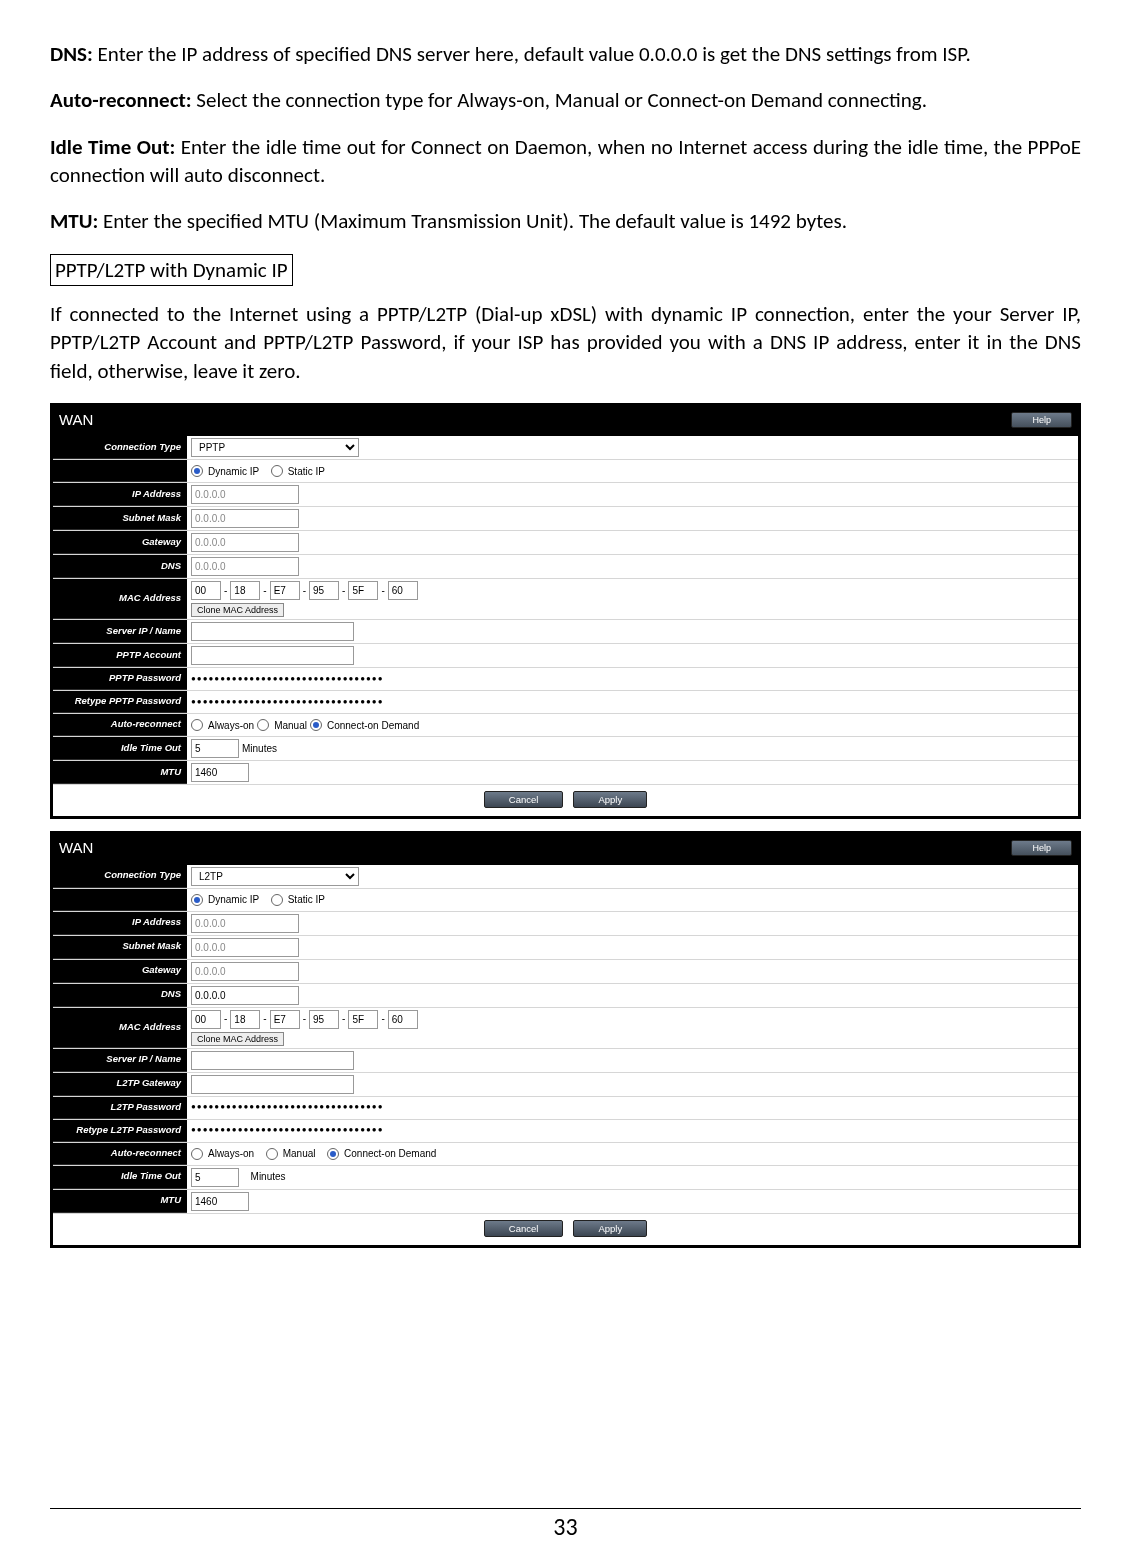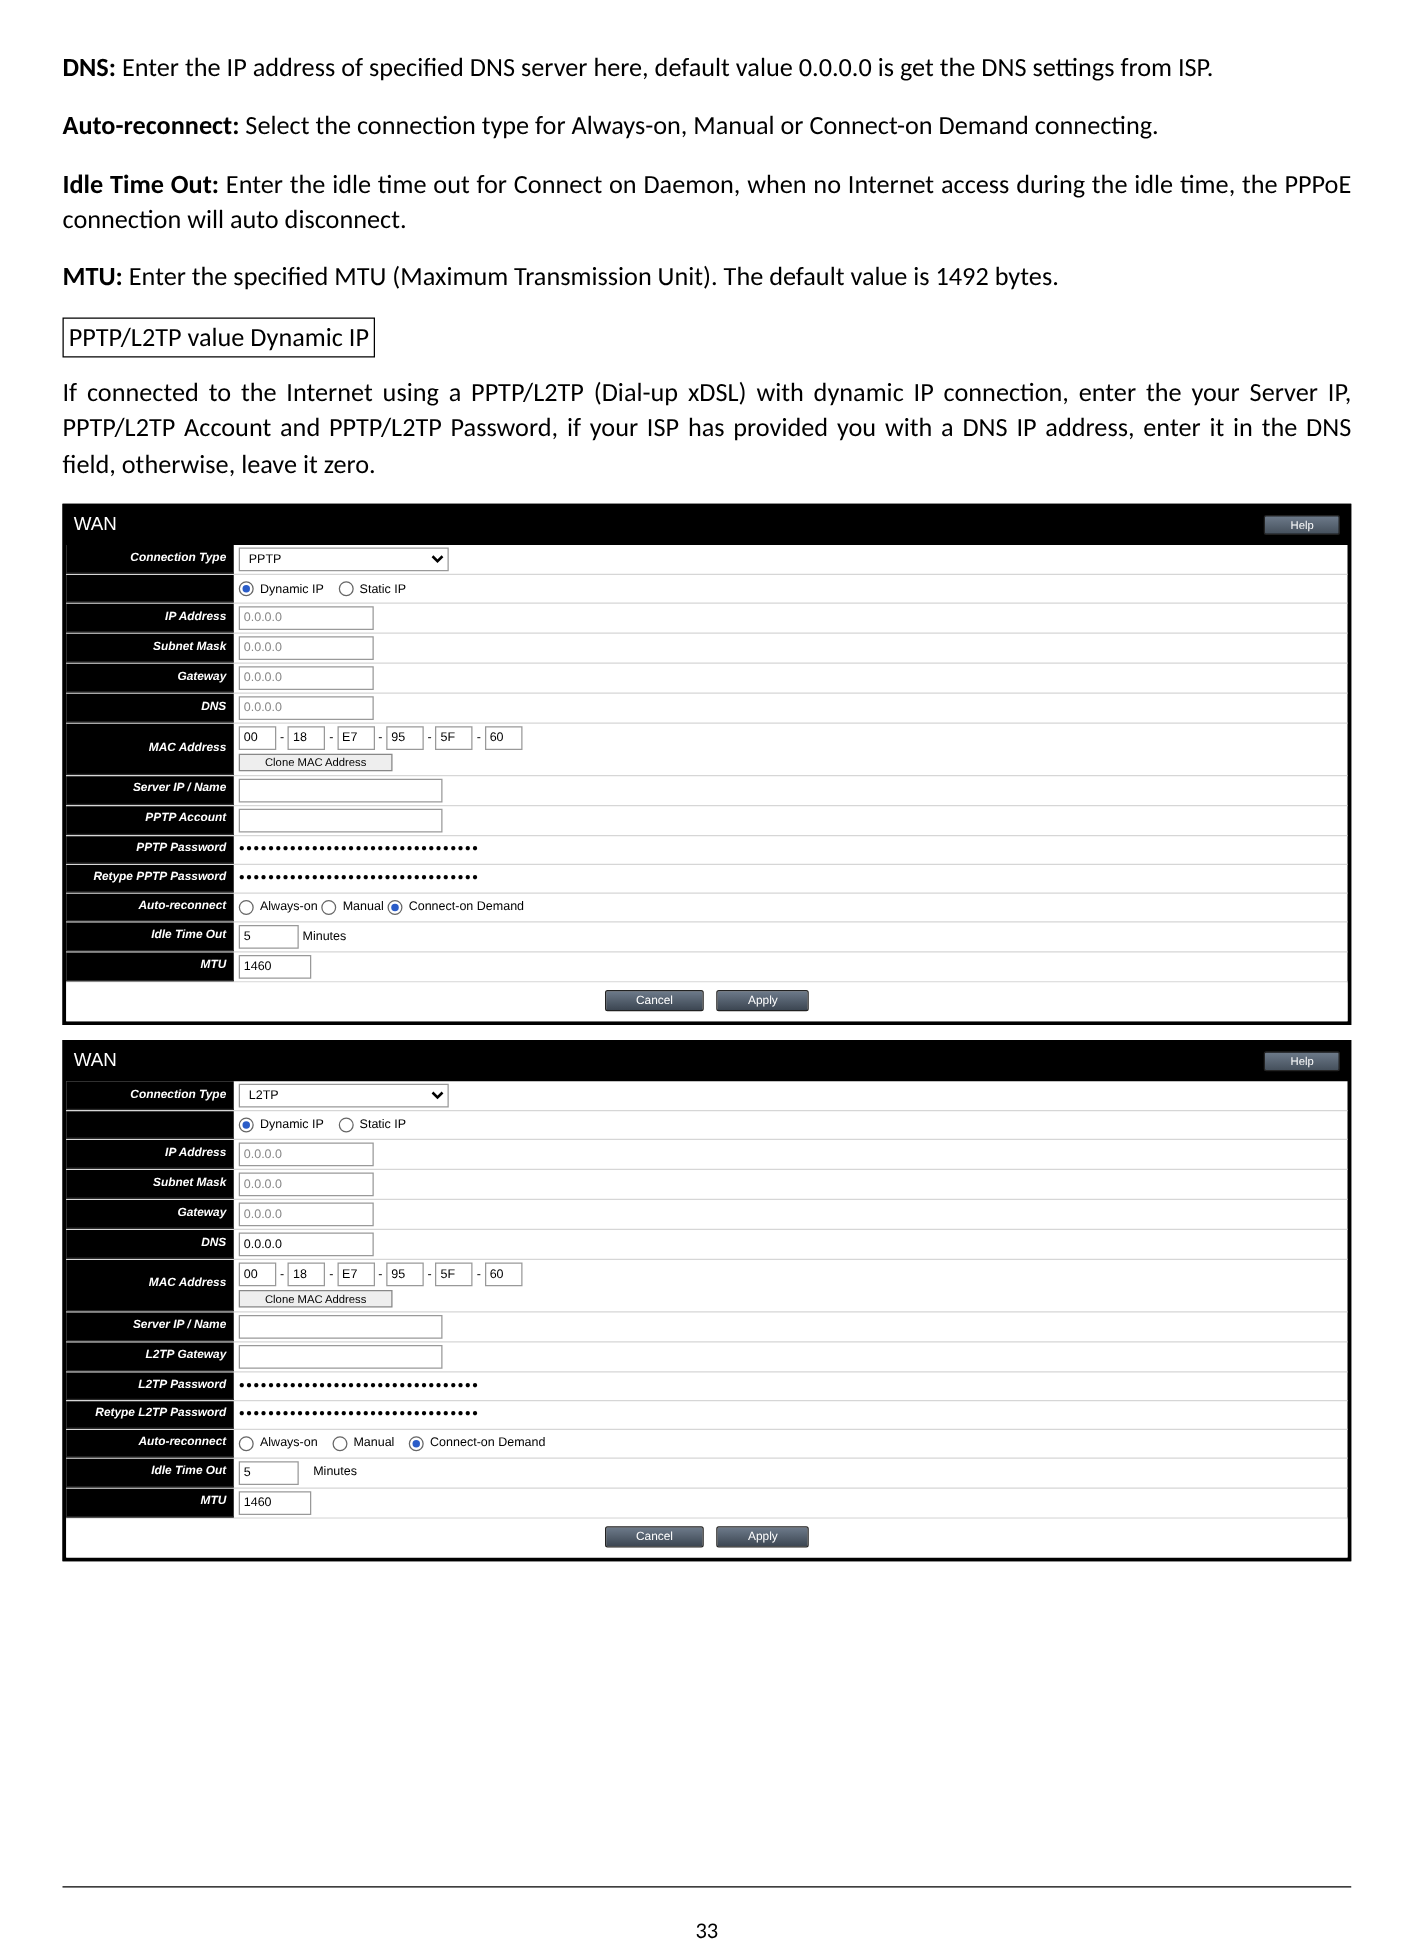--- a/index.html
+++ b/index.html
@@ -102,52 +102,52 @@
   .radio, .chk {
     display:inline-block; width:10px; height:10px; border:1px solid #666; border-radius:50%;
     margin-right:2px; position:relative; vertical-align: middle;
   }
   .radio.checked::after{
     content:""; position:absolute; width:6px; height:6px; border-radius:50%;
     background:#2a5cc8; top:2px; left:2px;
   }
   .chk { border-radius:1px; }
   .mini-btn {
-    font-size:9px; padding:1px 20px; border:1px solid #888; background:#eee; color:#000;
+    font-size:9px; padding:1px 5px; border:1px solid #888; background:#eee; color:#000;
   }
   .btn-bar{
     display:flex; gap:10px; justify-content:center; padding:6px 0 8px 0; background:#fff;
   }
   .act-btn{
     background: linear-gradient(#6d7a8a,#3c4652);
     border: 1px solid #222; color:#fff; font-size:9.5px;
     padding: 2px 24px; border-radius:2px;
   }
   .footer{
     border-top: 1.5px solid #000;
     margin-top: 260px;
-    padding-top: 22px;
+    padding-top: 2px;
     text-align: center;
-    font-size: 18px;
+    font-size: 24px;
   }
 </style>
 </head>
 <body>
 
 
 
 <p><b>DNS:</b><span> Enter the IP address of specified DNS server here, default value 0.0.0.0 is get the DNS settings from ISP.</span></p>
 
 <p><b>Auto-reconnect:</b><span> Select the connection type for Always-on, Manual or Connect-on Demand connecting.</span></p>
 
 <p><b>Idle Time Out:</b><span> Enter the idle time out for Connect on Daemon, when no Internet access during the idle time, the PPPoE connection will auto disconnect.</span></p>
 
 <p><b>MTU:</b><span> Enter the specified MTU (Maximum Transmission Unit). The default value is 1492 bytes.</span></p>
 
-<div class="boxed">PPTP/L2TP value Dynamic IP</div>
+<div class="boxed">PPTP/L2TP with Dynamic IP</div>
 
 <p>If connected to the Internet using a PPTP/L2TP (Dial-up xDSL) with dynamic IP connection, enter the your Server IP, PPTP/L2TP Account and PPTP/L2TP Password, if your ISP has provided you with a DNS IP address, enter it in the DNS field, otherwise, leave it zero.</p>
 
 <div class="figs">
 
   <div class="panel">
     <div class="panel-head">
       <span>WAN</span>
       <button class="help-btn">Help</button>
     </div>

